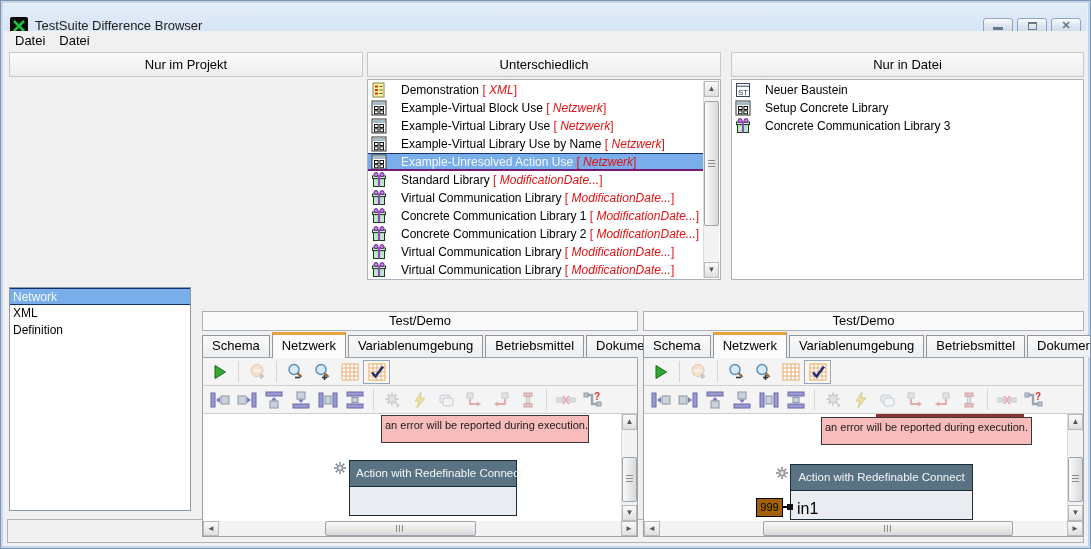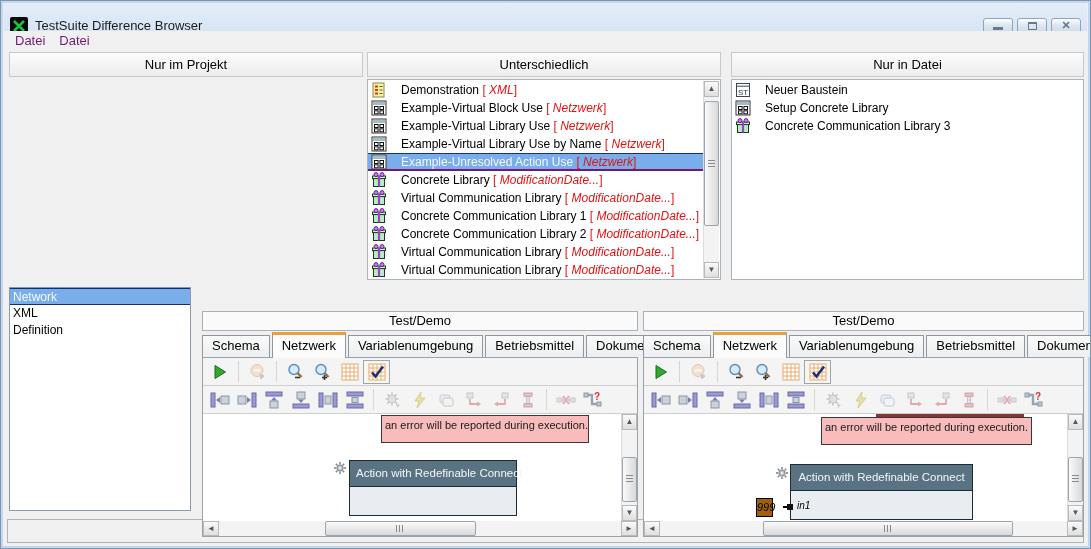--- a/index.html
+++ b/index.html
@@ -31,21 +31,21 @@
     color:#5b6b7c; font-size:9px; line-height:1;
   }
   .glyph-min{ width:10px; height:3px; background:#6a7a8a; margin-top:5px; }
   .glyph-max{ width:9px; height:8px; border:1px solid #6a7a8a; border-top-width:2px; }
   .glyph-close{ font-size:11px; font-weight:bold; color:#66788a; }
 
   
   .menubar{
     position:absolute; left:3px; top:30px; right:3px; height:19px;
     background:#f0f0f0; display:flex; align-items:center; padding-left:4px;
-    font-size:13px; color:#701a75;
+    font-size:13px; color:#000000;
   }
   .menu-item{ padding:1px 7px; }
 
   
   .col{ position:absolute; top:51px; height:228px; }
   .col-header{
     height:25px; border:1px solid #c9c9c9;
     background:linear-gradient(#fbfbfb,#ededed);
     font-size:13px; color:#000; text-align:center; line-height:23px;
   }
@@ -132,25 +132,25 @@
     font-size:11px; color:#1a1a1a; text-align:center; line-height:18px; padding:0 3px;
     white-space:nowrap;
   }
   .clipped-line{ position:absolute; height:3px; background:#8b3434; }
   .node{ position:absolute; border:1px solid #1c2b33; }
   .node-head{ height:26px; background:#5a7383; color:#f2f6f8; font-size:11.5px;
     text-align:center; line-height:25px; border-bottom:1px solid #1c2b33;
     white-space:nowrap; padding:0 6px; }
   .node-body{ height:28px; background:#e9edf1; position:relative; }
   .gear{ position:absolute; width:14px; height:14px; }
-  .valbox{ position:absolute; width:17px; height:19px; background:#a16207; border:1px solid #000;
-    font-size:11px; text-align:center; line-height:17px; color:#000;font-style:italic; }
+  .valbox{ position:absolute; width:27px; height:19px; background:#a16207; border:1px solid #000;
+    font-size:11px; text-align:center; line-height:17px; color:#000; }
   .portline{ position:absolute; height:2px; background:#000; }
   .portsq{ position:absolute; width:6px; height:6px; background:#111; }
-  .portlabel{ position:absolute; font-size:10px; color:#000;font-style:italic; }
+  .portlabel{ position:absolute; font-size:16px; color:#000; }
 
   .statusbar{
     position:absolute; left:6px; right:6px; top:518px; height:24px;
     background:#f1f1f1; border:1px solid #b2b2b2;
   }
   .hidden-defs{ position:absolute; width:0; height:0; overflow:hidden; }
 </style>
 </head>
 <body>
 
@@ -357,21 +357,21 @@
         <div class="lrow sel">
           <svg class="li-icon">
               <use href="#i-grid"></use>
             </svg>
           <span><span class="nm">Example-Unresolved Action Use</span><span class="red pre"> [ </span><span class="red ital">Netzwerk</span><span class="red">]</span></span>
         </div>
         <div class="lrow">
           <svg class="li-icon">
               <use href="#i-gift"></use>
             </svg>
-          <span><span class="nm">Concrete Library</span><span class="red pre"> [ </span><span class="red ital">ModificationDate...</span><span class="red">]</span></span>
+          <span><span class="nm">Standard Library</span><span class="red pre"> [ </span><span class="red ital">ModificationDate...</span><span class="red">]</span></span>
         </div>
         <div class="lrow">
           <svg class="li-icon">
               <use href="#i-gift"></use>
             </svg>
           <span><span class="nm">Virtual Communication Library</span><span class="red pre"> [ </span><span class="red ital">ModificationDate...</span><span class="red">]</span></span>
         </div>
         <div class="lrow">
           <svg class="li-icon">
               <use href="#i-gift"></use>

